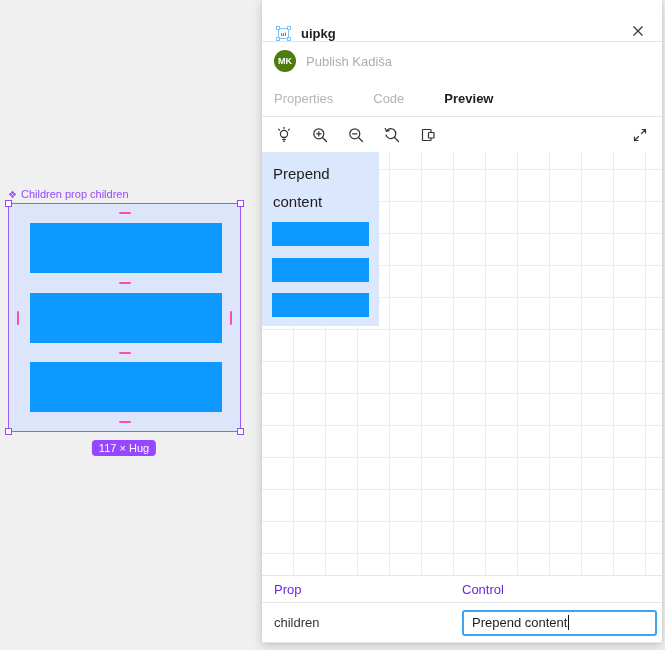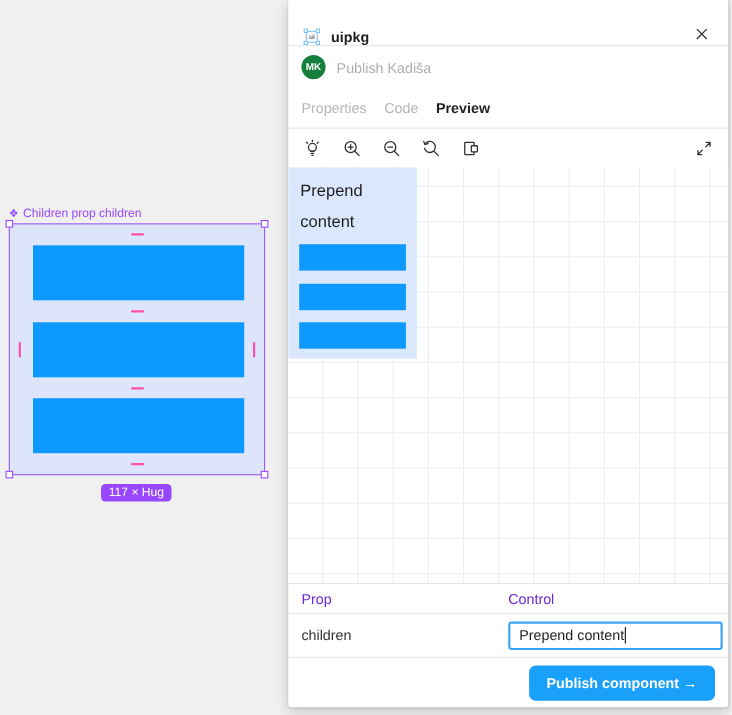--- a/index.html
+++ b/index.html
@@ -74,29 +74,29 @@
   .plugin-ic .dot { position:absolute; width:4px; height:4px; background:#fff; border:1px solid #7cc4f8; }
   .plugin-ic .d1{left:0;top:0;} .plugin-ic .d2{right:0;top:0;}
   .plugin-ic .d3{left:0;bottom:0;} .plugin-ic .d4{right:0;bottom:0;}
   .plugin-ic .ui { position:absolute; inset:0; display:flex; align-items:center; justify-content:center;
     font-size:6px; color:#666; font-weight:700; letter-spacing:0; }
   .p-title { font-size:13px; font-weight:700; margin-left:10px; }
   .p-close { margin-left:auto; width:20px; height:20px; display:flex; align-items:center; justify-content:center; cursor:pointer; }
 
   .p-user { height:38px; flex:0 0 38px; display:flex; align-items:center; padding:0 12px; gap:10px; }
   .avatar {
-    width:22px; height:22px; border-radius:50%; background:#15803d;
+    width:22px; height:22px; border-radius:50%; background:#4d7c0f;
     color:#fff; font-size:9px; font-weight:700;
     display:flex; align-items:center; justify-content:center;
   }
   .user-name { font-size:13px; color:#adadad; }
 
   .p-tabs {
     height:37px; flex:0 0 37px; border-bottom:1px solid #e6e6e6;
-    display:flex; align-items:center; padding:0 12px; gap:16px; font-size:13px;
+    display:flex; align-items:center; padding:0 12px; gap:40px; font-size:13px;
   }
   .tab { color:#b5b5b5; cursor:pointer; }
   .tab.active { color:#1e1e1e; font-weight:700; }
 
   .p-toolbar {
     height:35px; flex:0 0 35px; display:flex; align-items:center; padding:0 8px; gap:8px;
   }
   .tool-btn {
     width:28px; height:28px; display:flex; align-items:center; justify-content:center; cursor:pointer;
   }
@@ -269,16 +269,13 @@
   <div class="p-table-row">
     <div class="col-prop">children</div>
     <div class="col-control">
       <div class="ctl-input">
         <span>Prepend content</span>
         <span class="caret"></span>
       </div>
     </div>
   </div>
 
-  <div class="p-footer">
-    <button class="publish-btn">Publish component →</button>
-  </div>
 </div>
 
 </body></html>

